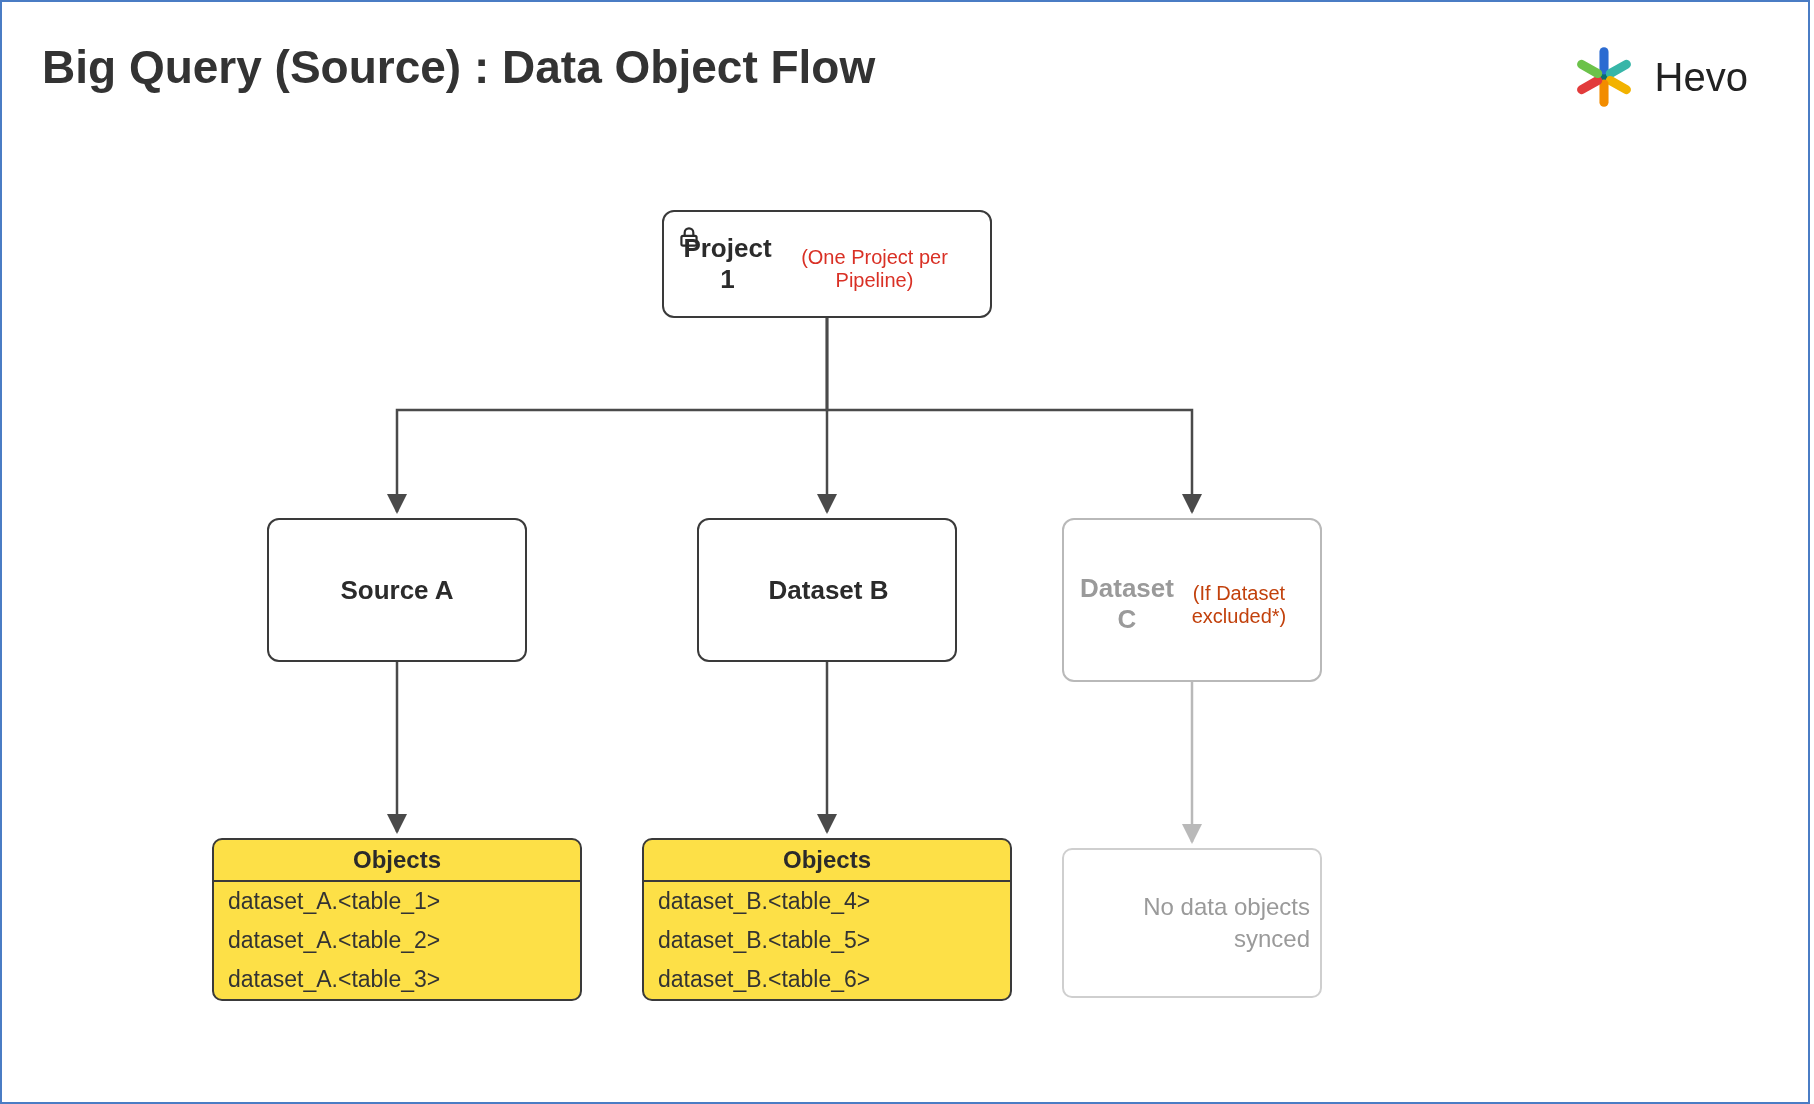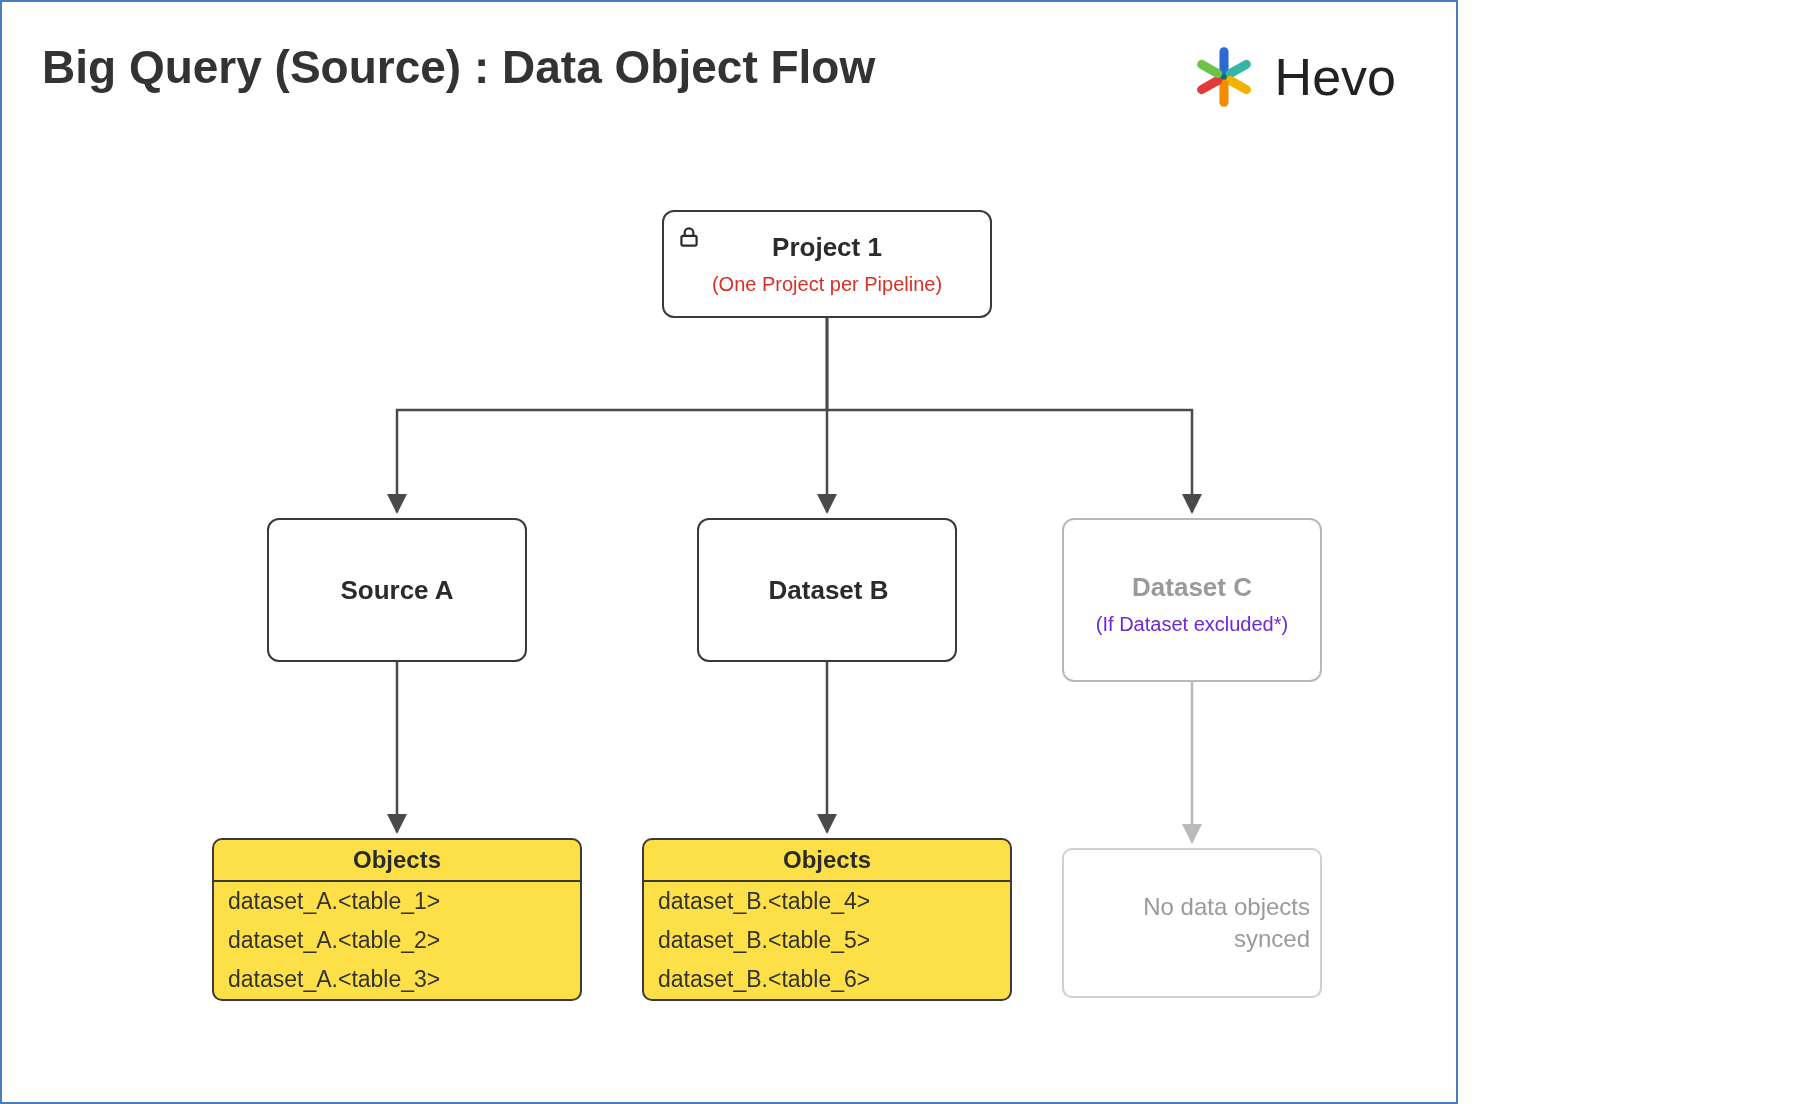--- a/index.html
+++ b/index.html
@@ -6,21 +6,21 @@
     margin: 0;
     padding: 0;
     width: 1814px;
     height: 1104px;
     font-family: Arial, Helvetica, sans-serif;
     background: #ffffff;
     color: #333333;
   }
   .frame {
     box-sizing: border-box;
-    width: 1458px;
+    width: 1810px;
     height: 1104px;
     border: 2px solid #4a7cc4;
     position: relative;
     overflow: hidden;
   }
   .title {
     position: absolute;
     left: 40px;
     top: 38px;
     font-size: 46px;
@@ -29,39 +29,39 @@
   }
   .brand {
     position: absolute;
     right: 60px;
     top: 40px;
     display: flex;
     align-items: center;
     gap: 16px;
   }
   .brand-text {
-    font-size: 52px;
+    font-size: 40px;
     color: #222;
     font-weight: 400;
   }
   .brand-logo svg {
     width: 70px;
     height: 70px;
     display: block;
   }
 
   
   .box {
     position: absolute;
     background: #ffffff;
     border: 2px solid #3a3a3a;
     border-radius: 12px;
     box-sizing: border-box;
     display: flex;
-    flex-direction: column;
+    flex-direction: row;
     align-items: center;
     justify-content: center;
     text-align: center;
     padding: 10px 16px;
   }
   .box.muted {
     border-color: #b9b9b9;
   }
   .box .label {
     font-size: 26px;
@@ -70,21 +70,21 @@
   }
   .box.muted .label {
     color: #9a9a9a;
     margin-top: 8px;
   }
   .box .sub {
     font-size: 20px;
     margin-top: 10px;
   }
   .sub.red { color: #d93025; }
-  .sub.gray { color: #6d28d9; }
+  .sub.gray { color: #c2410c; }
 
   .lock-icon {
     position: absolute;
     left: 12px;
     top: 12px;
   }
   .lock-icon svg { width: 26px; height: 26px; display:block; }
 
   
   .obj-table {

